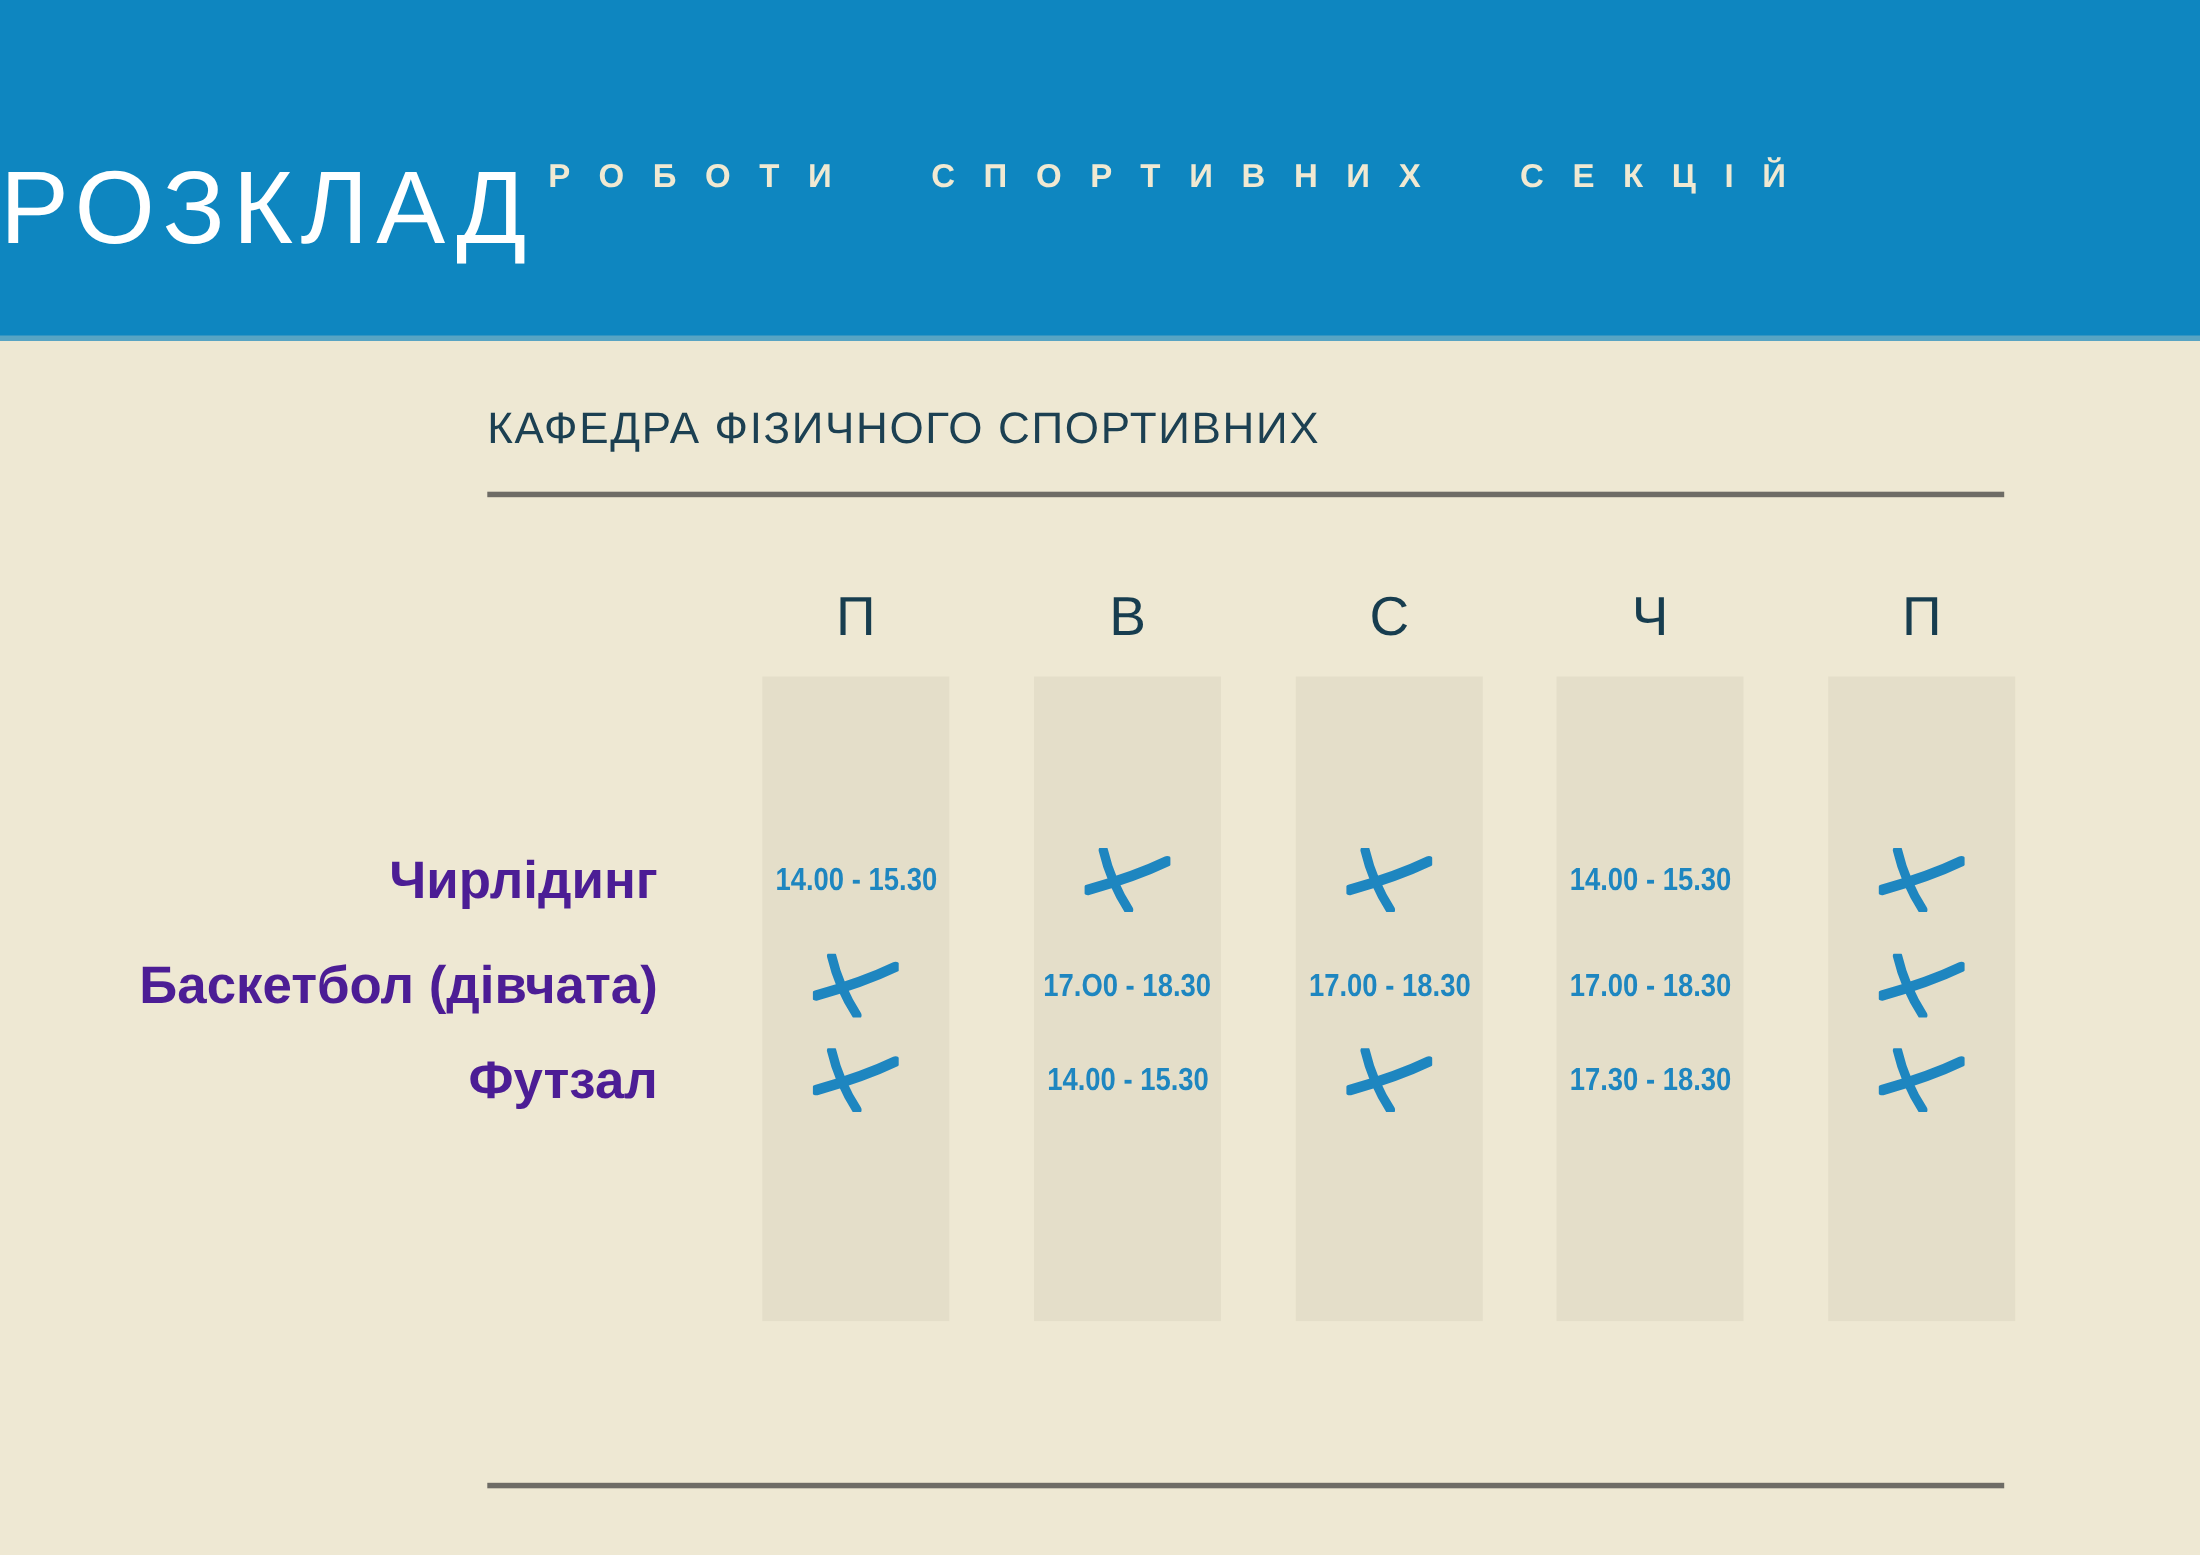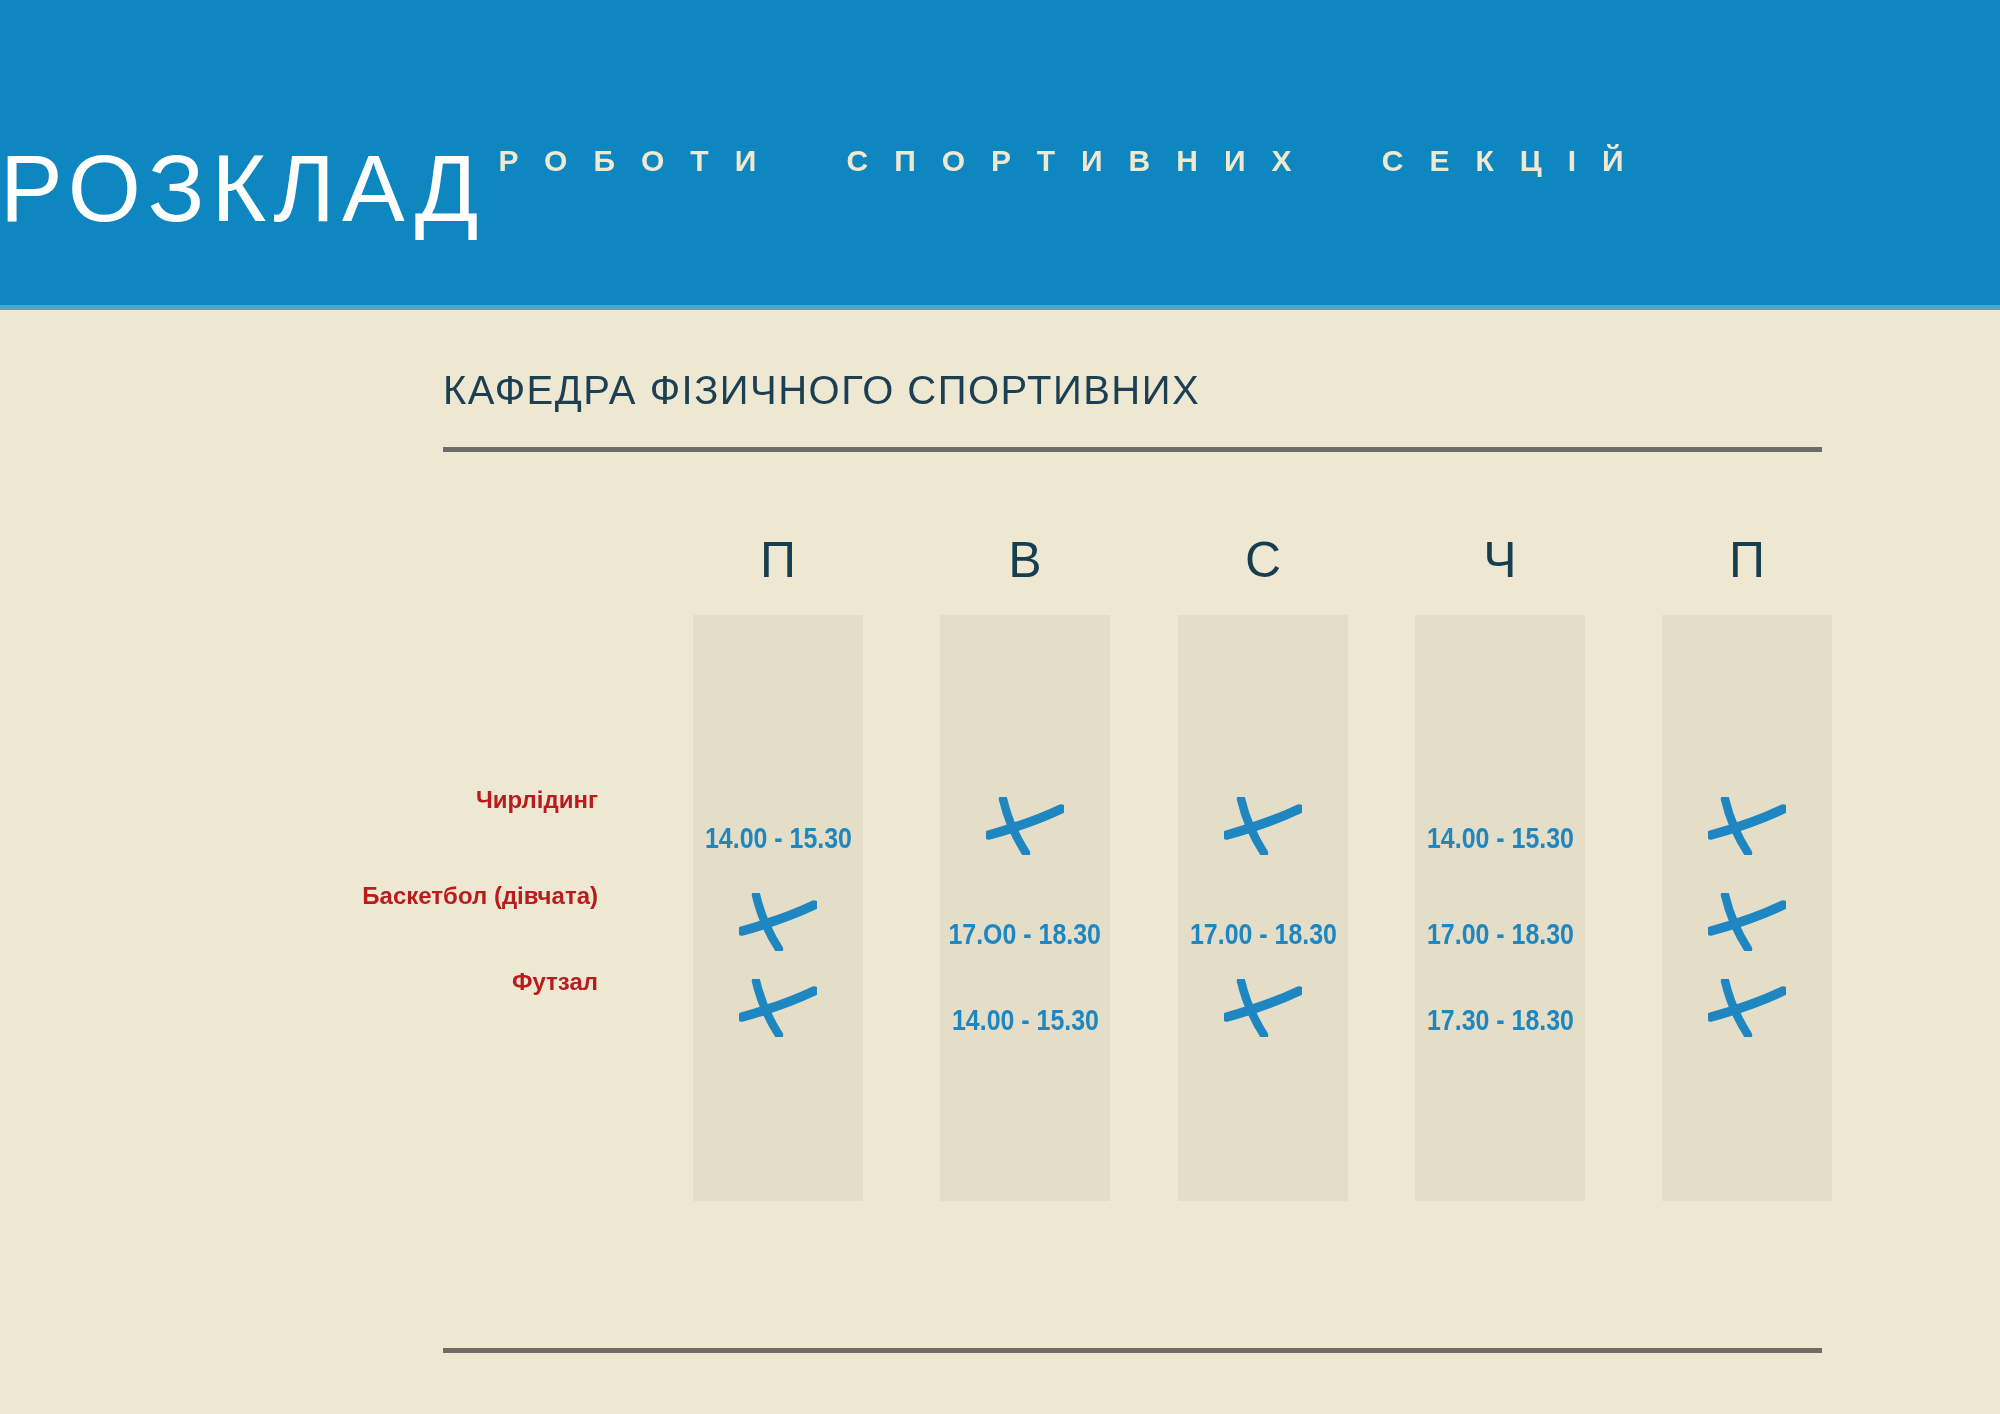--- a/index.html
+++ b/index.html
@@ -36,25 +36,25 @@
     position:absolute;top:528px;width:170px;height:64px;
     display:flex;align-items:center;justify-content:center;
     font-size:50px;font-weight:400;color:#173d4f;
   }
   .stripe{position:absolute;top:615px;width:170px;height:586px;background:#e4dec9;}
   
   .r0{top:745px}.r1{top:841px}.r2{top:927px}
   .row-label{
     position:absolute;left:140px;width:458px;height:110px;
     display:flex;align-items:center;justify-content:flex-end;
-    font-size:24px;font-weight:700;color:#b91c1c;white-space:nowrap;
+    font-size:48px;font-weight:700;color:#4c1d95;white-space:nowrap;
   }
   .cell{
     position:absolute;width:170px;height:110px;
-    display:flex;align-items:flex-end;justify-content:center;
+    display:flex;align-items:center;justify-content:center;
   }
   .time-text{
     color:#1e86c0;font-weight:700;font-size:29px;white-space:nowrap;
     transform:scaleX(0.86);transform-origin:center;
   }
   .x-mark{width:78px;height:58px;display:block;}
   .x-mark path{stroke:#1e86c0;fill:none;stroke-linecap:round;}
 </style>
 </head>
 <body>

